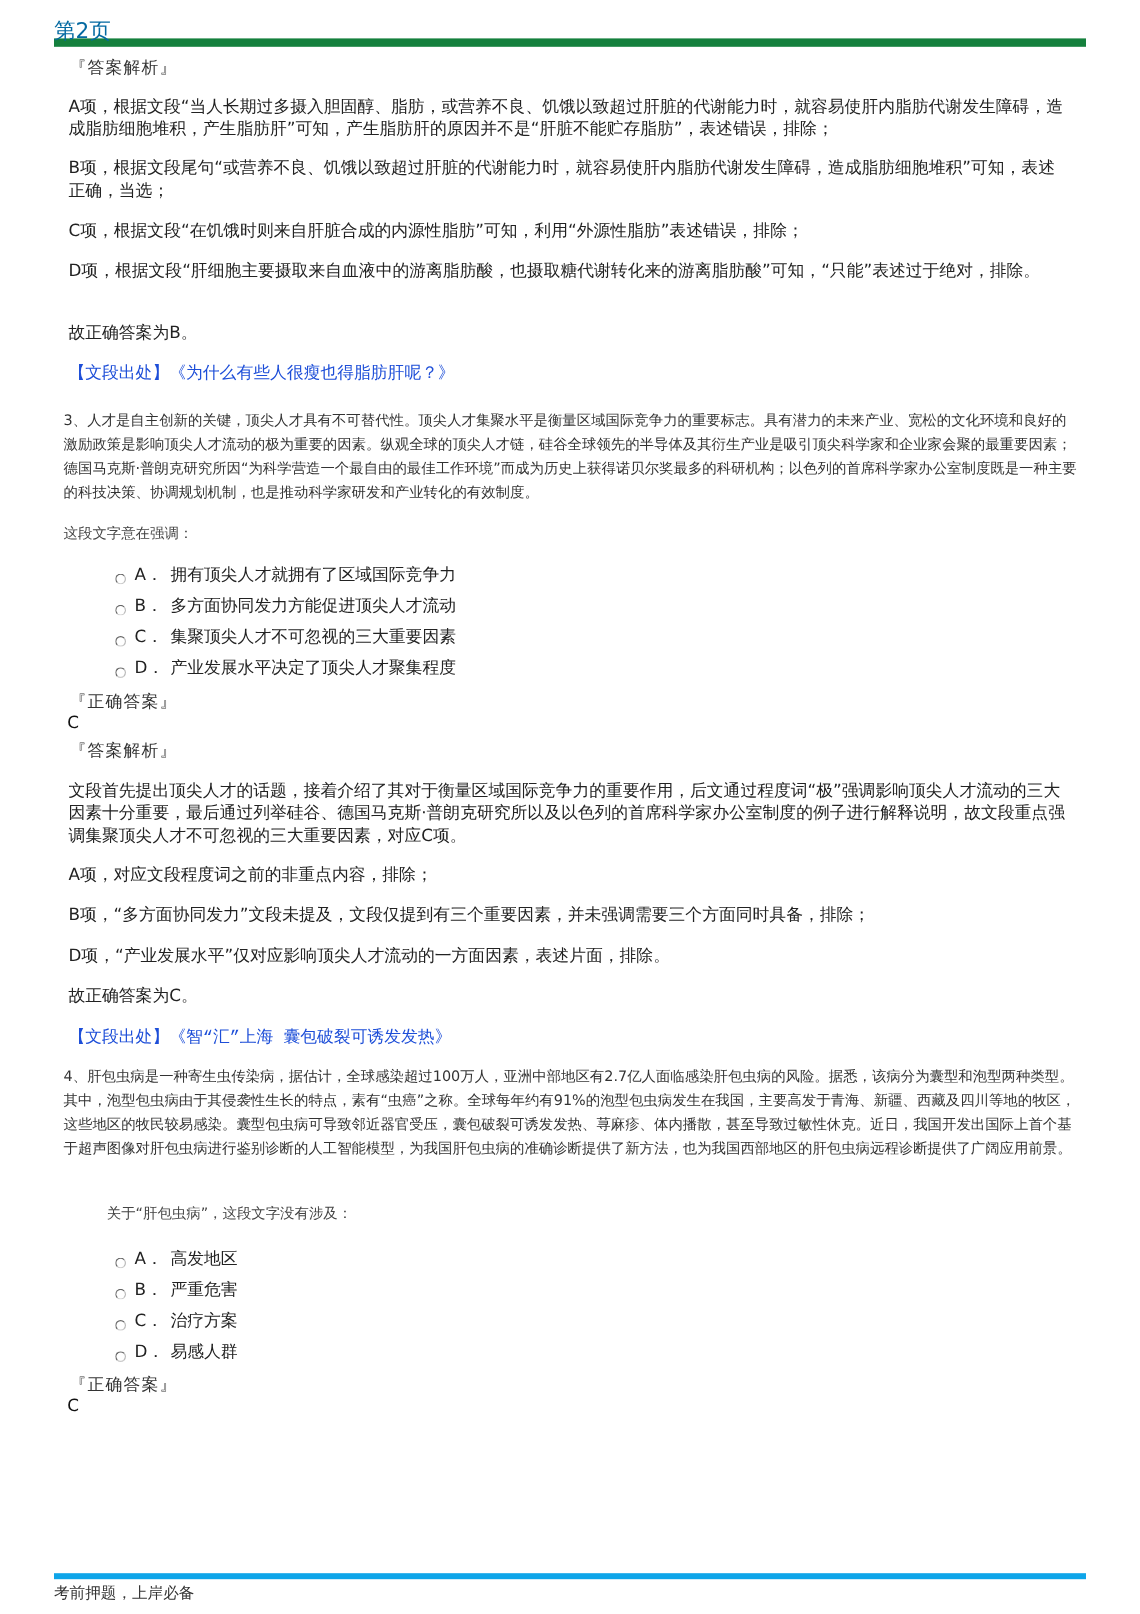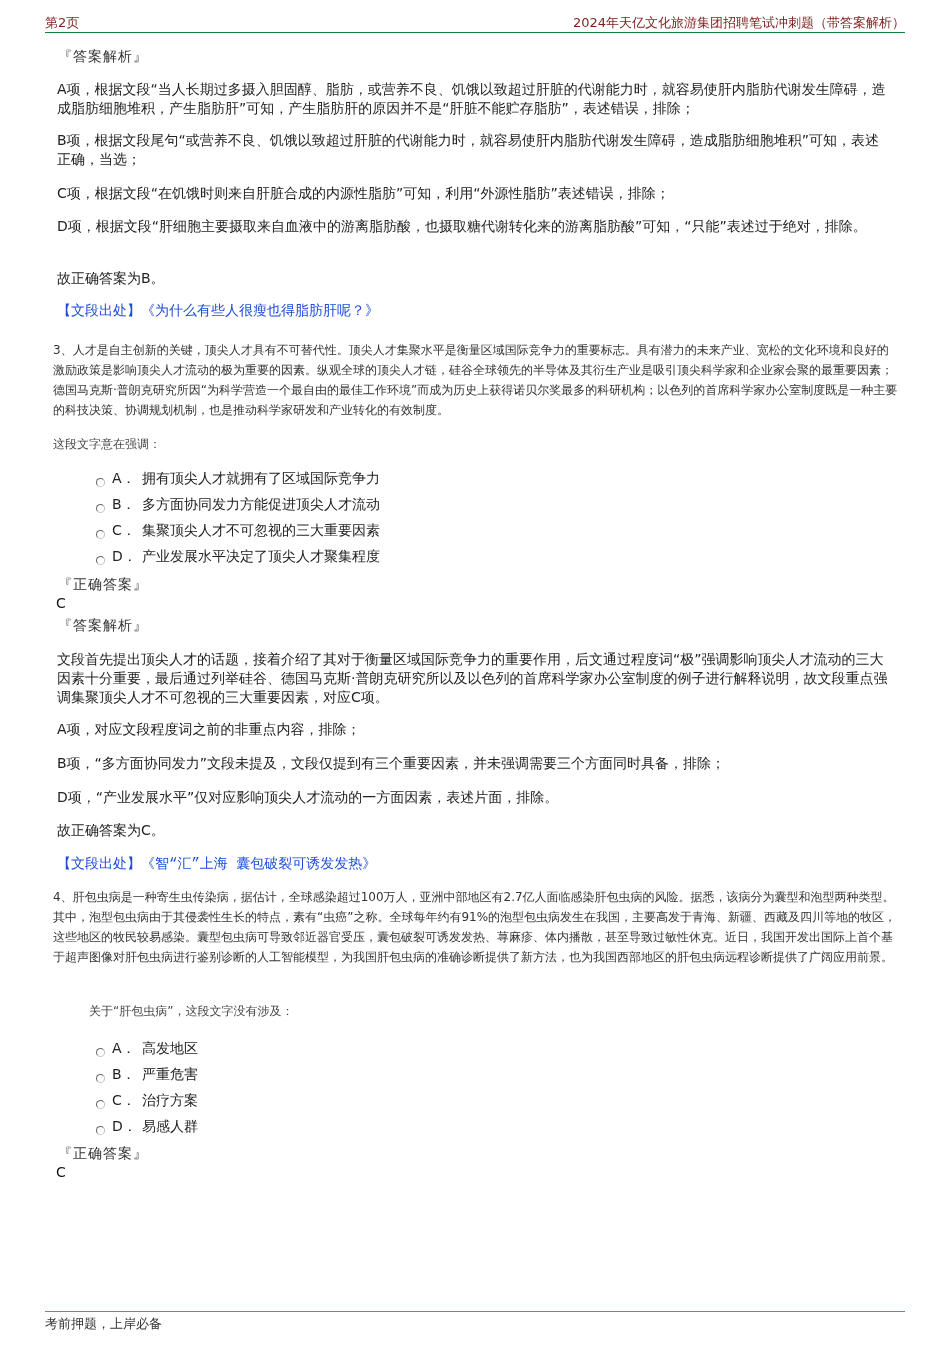--- a/index.html
+++ b/index.html
@@ -3,28 +3,28 @@
 <meta charset="utf-8">
 <style>
   html, body { margin: 0; padding: 0; background: #ffffff; }
   body {
     width: 950px; height: 1345px; position: relative; overflow: hidden;
     font-family: "DejaVu Sans", "Liberation Sans", sans-serif;
     color: #222;
   }
   .page-header {
     position: absolute; left: 45px; right: 45px; top: 14px; height: 18px;
-    border-bottom: 1px solid #15803d;
-    font-size: 13px; color: #7f1d1d;
+    border-bottom: 7px solid #15803d;
+    font-size: 18px; color: #0369a1;
   }
   .page-header .left { position: absolute; left: 0; top: 0; }
   .page-header .right { position: absolute; right: 0; top: 0; }
   .page-footer {
     position: absolute; left: 45px; right: 45px; top: 1311px; height: 20px;
-    border-top: 1px solid #0ea5e9;
+    border-top: 5px solid #0ea5e9;
     font-size: 13px; color: #333;
   }
   .page-footer .left { position: absolute; left: 0; top: 3px; }
   .page-footer .right { position: absolute; right: 0; top: 3px; }
 
   .blk { position: absolute; left: 57px; width: 835px; font-size: 14px; line-height: 19px; color: #222; }
   .bracket { position: absolute; left: 58px; font-size: 14px; color: #333; letter-spacing: 1px; }
   .ans-letter { position: absolute; left: 56px; font-size: 14px; color: #111; }
   .question { position: absolute; left: 53px; width: 845px; font-size: 12px; line-height: 20px; color: #333; }
   .prompt { position: absolute; left: 53px; font-size: 12px; color: #444; }
@@ -38,21 +38,20 @@
     border-top-color: #666; border-left-color: #666; border-right-color: #bbb; border-bottom-color: #ccc;
   }
   .opt-letter { width: 30px; }
   .source { position: absolute; left: 57px; font-size: 14px; color: #1d4ed8; font-family: Liberation Mono, monospace; }
 </style>
 </head>
 <body>
 
 <div class="page-header">
   <span class="left">第2页</span>
-  <span class="right">2024年天亿文化旅游集团招聘笔试冲刺题（带答案解析）</span>
 </div>
 
 <div class="bracket" style="top:48px;">『答案解析』</div>
 <div class="blk" style="top:80px;">A项，根据文段“当人长期过多摄入胆固醇、脂肪，或营养不良、饥饿以致超过肝脏的代谢能力时，就容易使肝内脂肪代谢发生障碍，造成脂肪细胞堆积，产生脂肪肝”可知，产生脂肪肝的原因并不是“肝脏不能贮存脂肪”，表述错误，排除；</div>
 <div class="blk" style="top:131px;">B项，根据文段尾句“或营养不良、饥饿以致超过肝脏的代谢能力时，就容易使肝内脂肪代谢发生障碍，造成脂肪细胞堆积”可知，表述正确，当选；</div>
 <div class="blk" style="top:184px;">C项，根据文段“在饥饿时则来自肝脏合成的内源性脂肪”可知，利用“外源性脂肪”表述错误，排除；</div>
 <div class="blk" style="top:217px;">D项，根据文段“肝细胞主要摄取来自血液中的游离脂肪酸，也摄取糖代谢转化来的游离脂肪酸”可知，“只能”表述过于绝对，排除。</div>
 <div class="blk" style="top:269px;">故正确答案为B。</div>
 <div class="source" style="top:302px;">【文段出处】《为什么有些人很瘦也得脂肪肝呢？》</div>
 

